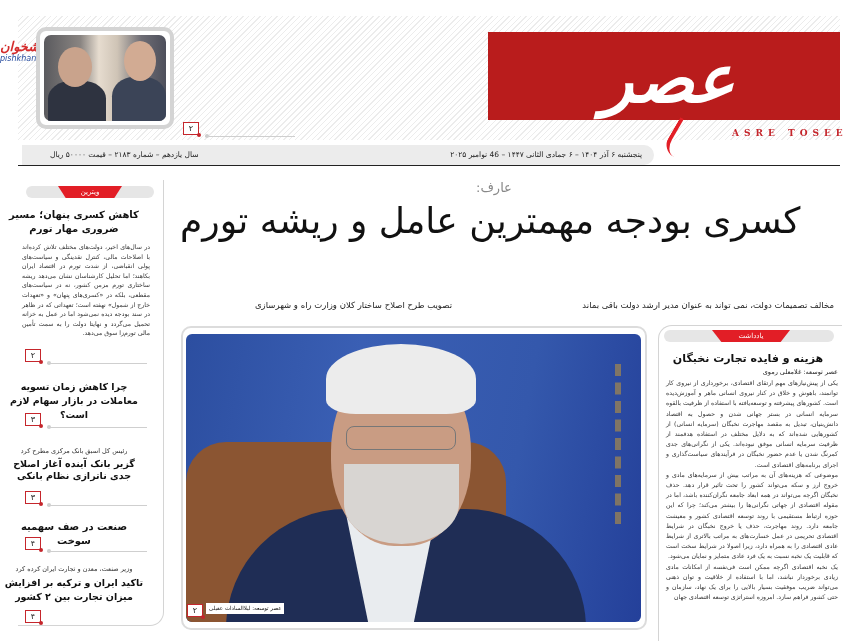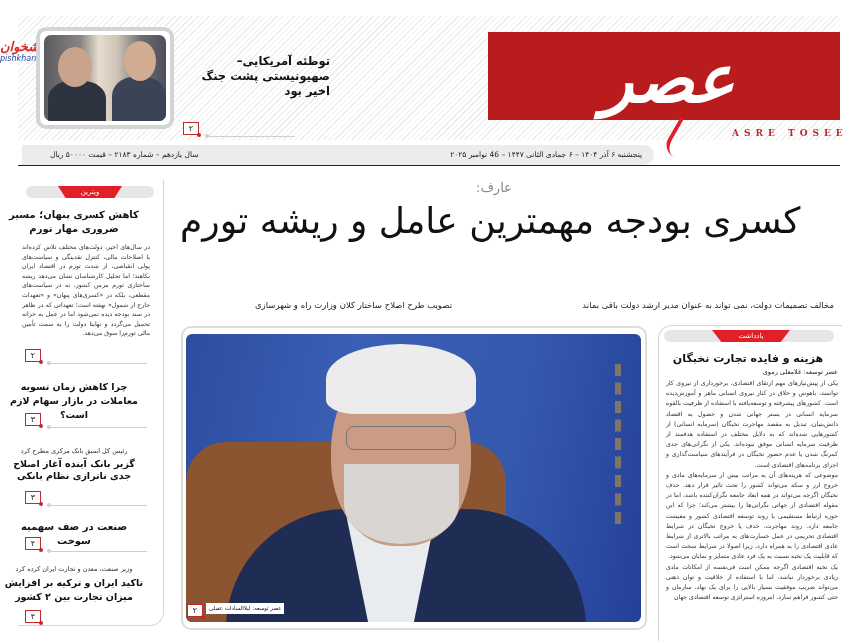--- a/index.html
+++ b/index.html
@@ -144,21 +144,20 @@
 
 <div class="teaser-photo">
   <div class="teaser-photo-inner">
     <div class="suit" style="left:4px; top:46px; width:58px; height:44px;"></div>
     <div class="face" style="left:14px; top:12px; width:34px; height:40px; background:#c9a38c;"></div>
     <div class="suit" style="left:68px; top:42px; width:54px; height:48px; background:#3b4457;"></div>
     <div class="face" style="left:80px; top:6px; width:32px; height:40px; background:#d2ab93;"></div>
   </div>
 </div>
 <div class="teaser-text">
-  <div class="teaser-title">توطئه آمریکایی–صهیونیستی پشت جنگ اخیر بود</div>
 </div>
 <div class="page-ref" style="left:183px; top:122px;">۲</div>
 <div class="ref-line" style="left:205px; top:136px; width:90px;"></div>
 
 <div class="dateline">
   <div class="dateline-left">سال یازدهم – شماره ۲۱۸۳ – قیمت ۵۰۰۰۰ ریال</div>
   <div class="dateline-right">پنجشنبه ۶ آذر ۱۴۰۴ – ۶ جمادی الثانی ۱۴۴۷ – 46 نوامبر ۲۰۲۵</div>
 </div>
 <div class="rule"></div>
 

